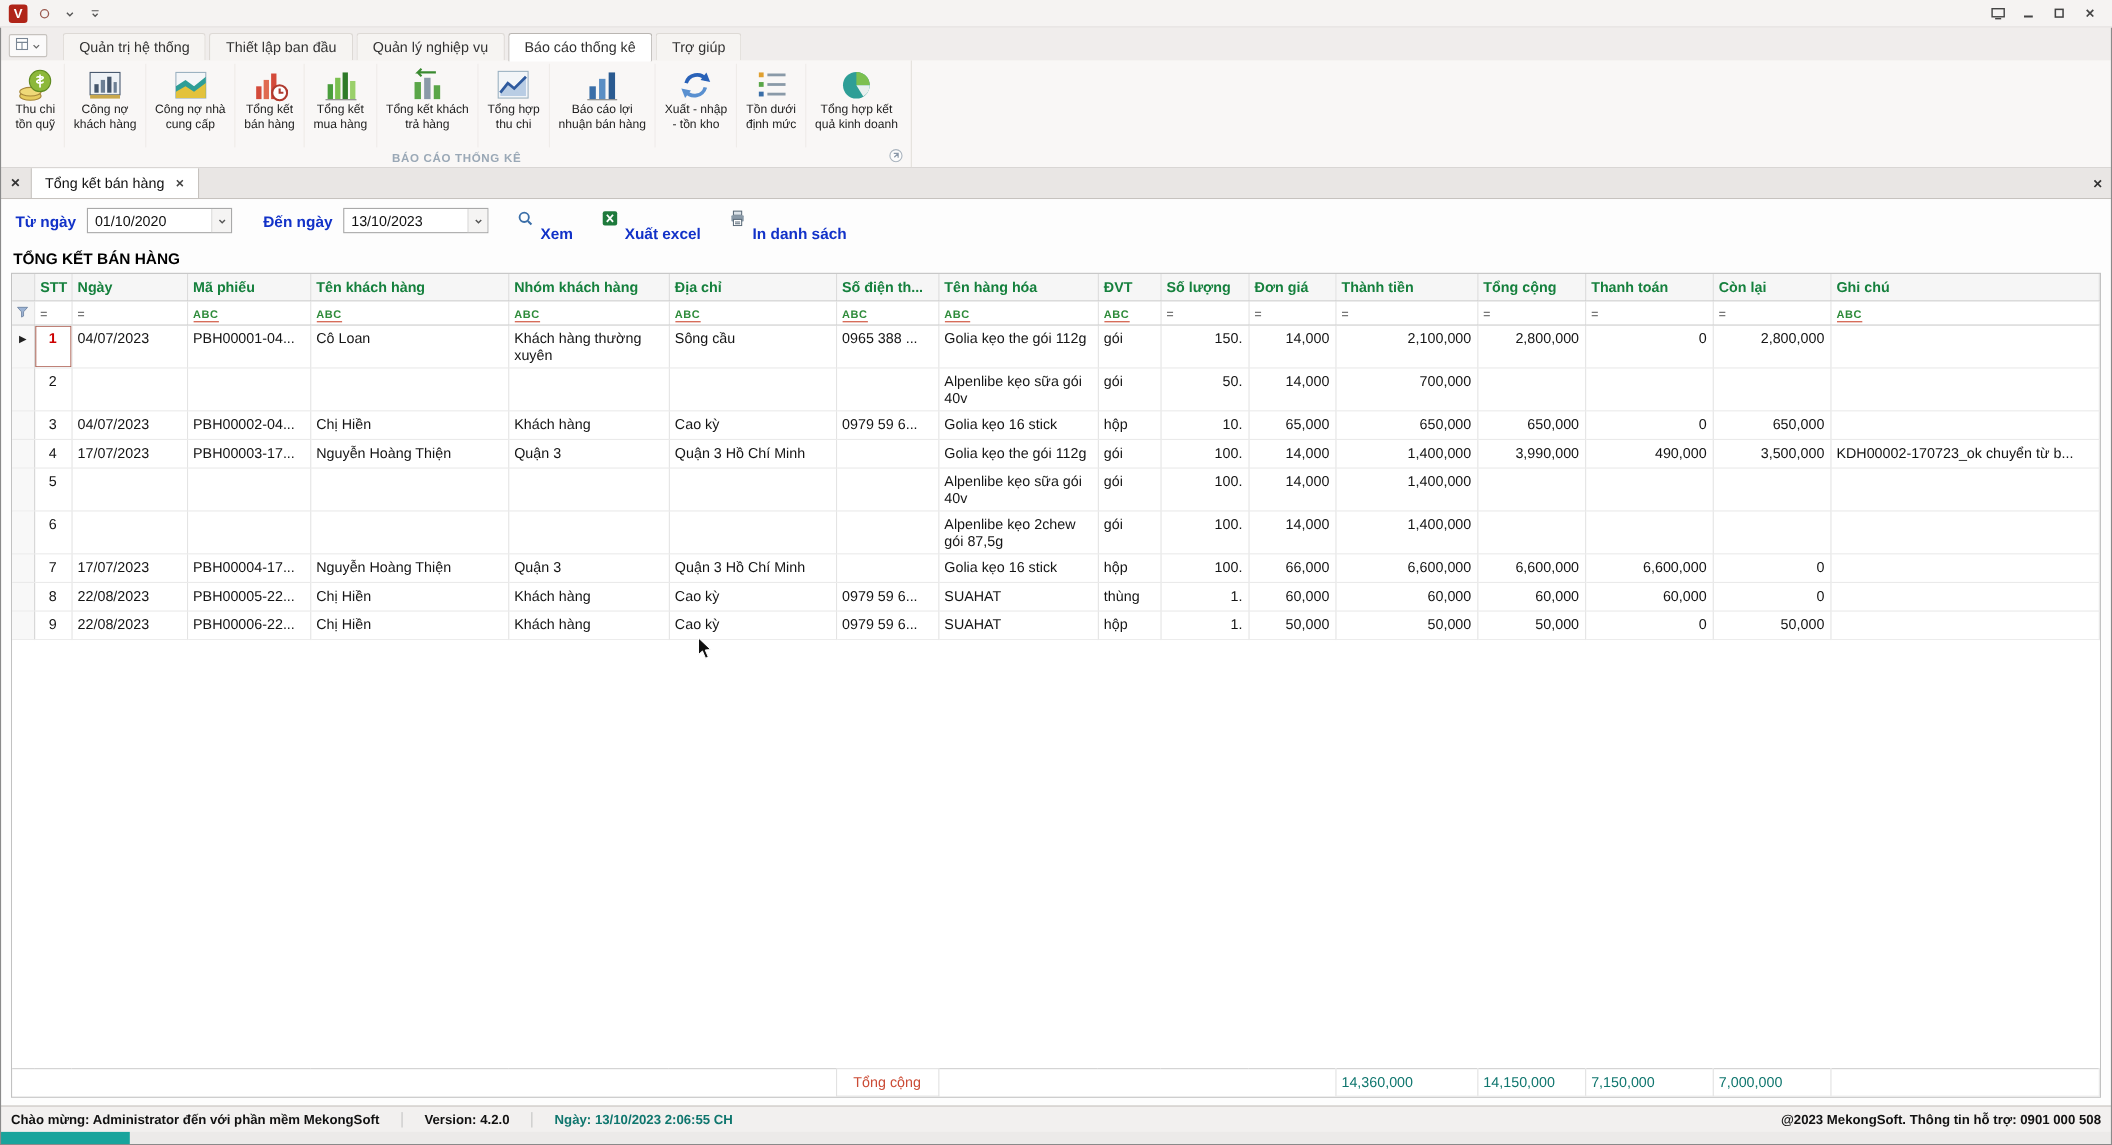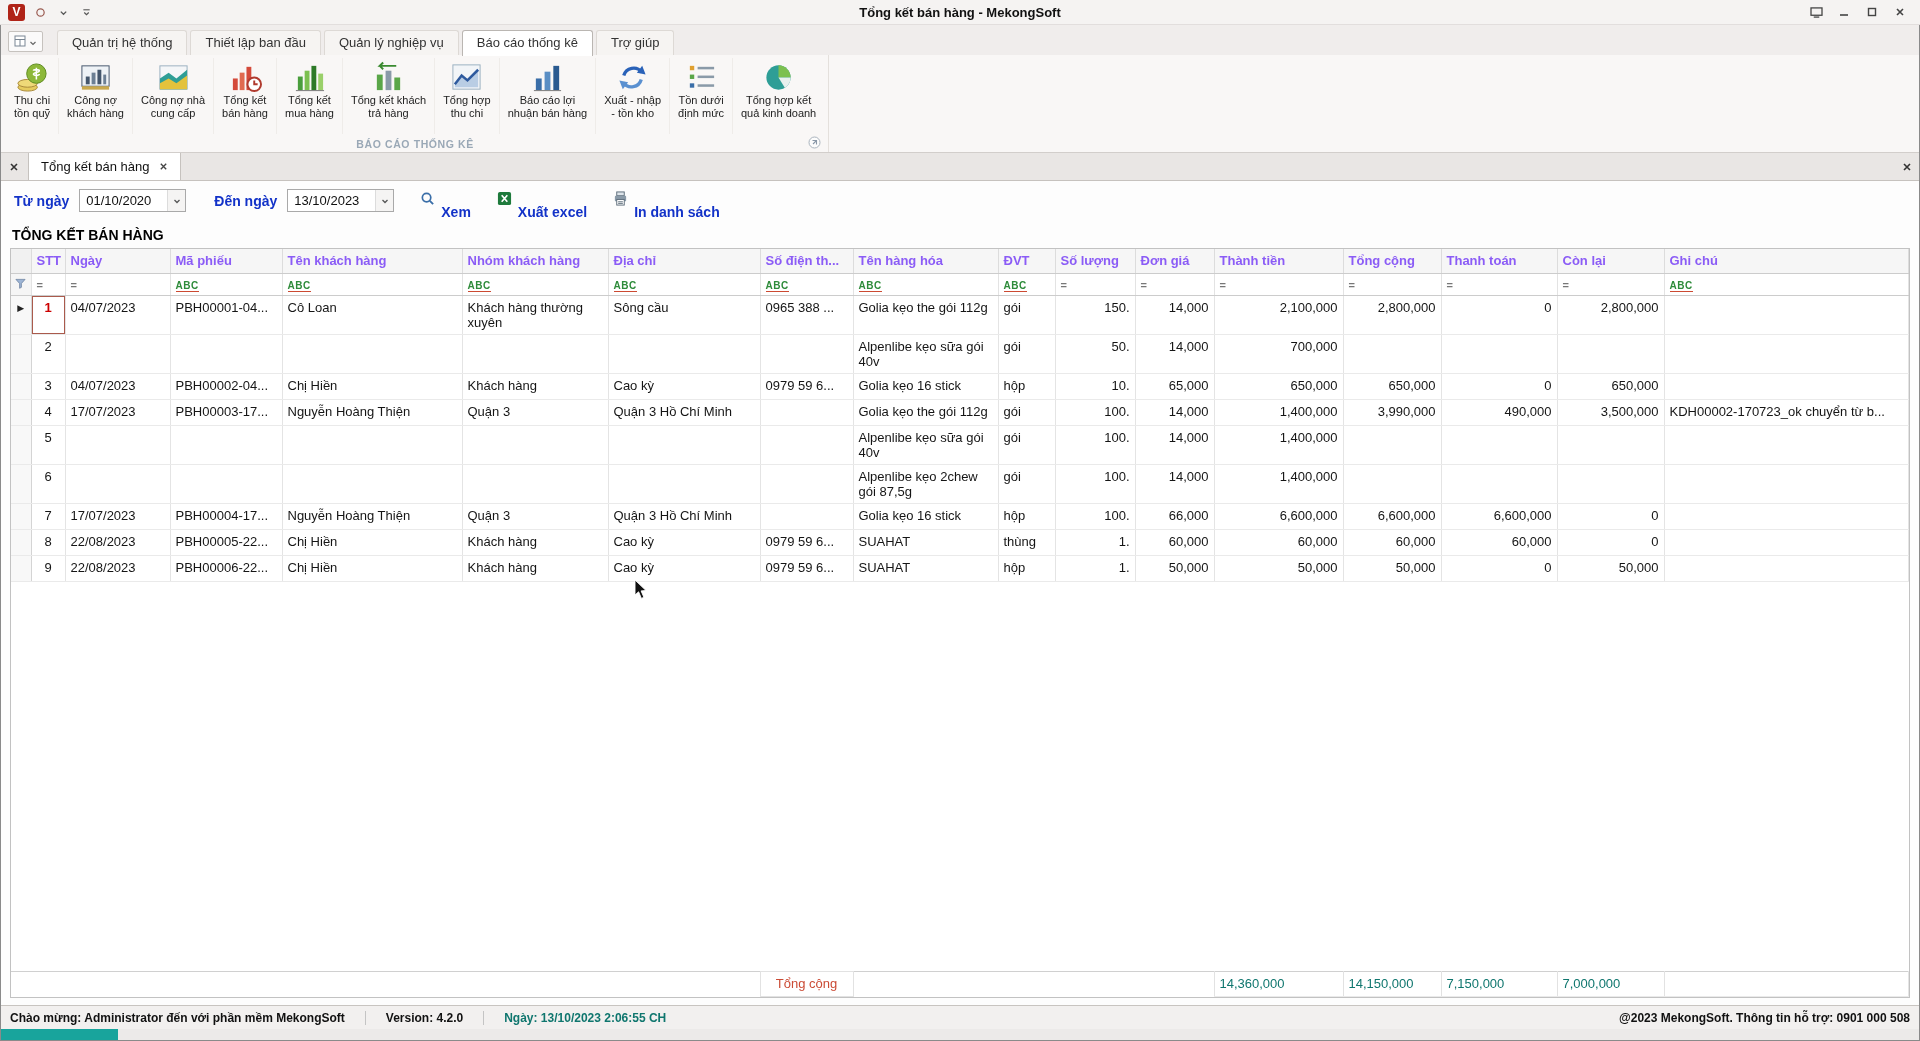--- a/index.html
+++ b/index.html
@@ -44,36 +44,36 @@
   .doc-close-btn{width:28px;display:flex;align-items:center;justify-content:center;border-right:1px solid #c6c2be;}
   .doc-tab{background:#fff;display:flex;align-items:center;gap:10px;padding:0 12px;font-size:13px;
     border-right:1px solid #c6c2be;color:#111;}
   .doc-spacer{flex:1;}
   .docbar-close-right{width:26px;display:flex;align-items:center;justify-content:center;}
 
   
   .content{flex:1;background:#fdfdfd;display:flex;flex-direction:column;min-height:0;}
   .filter-bar{flex:0 0 36px;display:flex;align-items:center;padding:0 14px;gap:10px;}
   .flabel{color:#1232c8;font-weight:bold;font-size:14px;}
-  .date-input{width:107px;height:23px;border:1px solid #a9a9a9;background:#fff;display:flex;
+  .date-input{width:132px;height:23px;border:1px solid #a9a9a9;background:#fff;display:flex;
     align-items:center;box-sizing:border-box;}
   .date-value{flex:1;padding:0 6px;font-size:13px;color:#111;}
   .date-arrow{width:17px;align-self:stretch;display:flex;align-items:center;justify-content:center;
     border-left:1px solid #dcdcdc;background:#f5f4f3;}
   .tool-btn{display:flex;align-items:center;gap:6px;margin-left:16px;cursor:default;}
   .tool-btn svg{width:15px;height:15px;}
   .tool-label{color:#1232c8;font-weight:bold;font-size:14px;margin-top:23px;}
   .report-title{flex:0 0 28px;font-size:14px;font-weight:bold;color:#000;padding:7px 12px 0;box-sizing:border-box;}
 
   
   .grid-wrap{flex:1;margin:0 10px 7px;border:1px solid #c2c2c2;background:#fff;display:flex;
     flex-direction:column;min-height:0;overflow:hidden;}
   table{border-collapse:collapse;table-layout:fixed;width:100%;font-size:13px;}
   th{background:#f6f6f6;font-weight:bold;text-align:left;padding:4px 5px;height:24px;box-sizing:border-box;
-    border-right:1px solid #dcdcdc;border-bottom:1px solid #cccccc;white-space:nowrap;overflow:hidden;color:#8b5cf6;}
+    border-right:1px solid #dcdcdc;border-bottom:1px solid #cccccc;white-space:nowrap;overflow:hidden;color:#15803d;}
   th.ind{background:#f1f1f1;}
   .filter-row td{height:22px;box-sizing:border-box;padding:2px 5px;background:#fff;
     border-right:1px solid #e3e3e3;border-bottom:1px solid #cccccc;}
   .filter-row td.ind{background:#f5f5f5;text-align:center;padding:2px 1px;}
   tbody td{padding:4px 5px;height:26px;box-sizing:border-box;vertical-align:top;color:#151515;
     border-right:1px solid #e4e4e4;border-bottom:1px solid #eaeaea;overflow:hidden;}
   td.ind-cell{background:#f8f8f8;border-right:1px solid #d4d4d4;text-align:center;font-size:9px;
     color:#222;padding:7px 1px;}
   .al-right{text-align:right;}
   .al-center{text-align:center;}
@@ -100,21 +100,20 @@
   .teal-block{width:118px;background:#18a49c;}
 
   .cursor{position:absolute;left:634px;top:580px;width:14px;height:20px;z-index:50;pointer-events:none;}
 </style>
 </head>
 <body>
 
 <div class="app">
 
   <div class="titlebar">
-    <div class="tb-title">Tổng kết bán hàng - MekongSoft</div>
     <div class="tb-left">
       <div class="logo">
         <span>V</span>
       </div>
       <span class="tb-ico">
         <svg viewBox="0 0 12 12" width="11" height="11">
             <circle cx="6" cy="6" r="4" fill="none" stroke="#9a5a50" stroke-width="1.3"></circle>
           </svg>
       </span>
       <span class="tb-ico">

